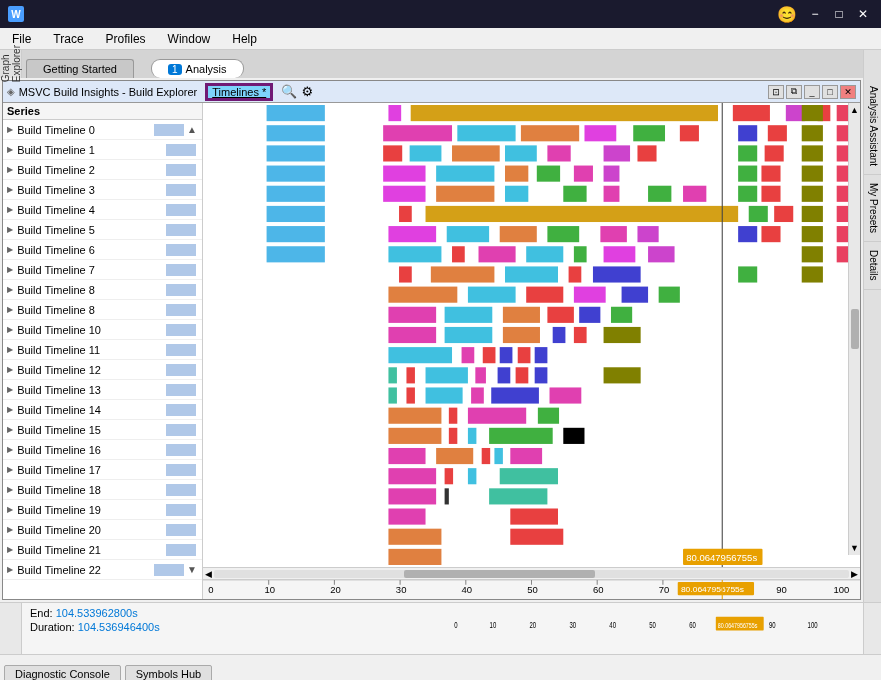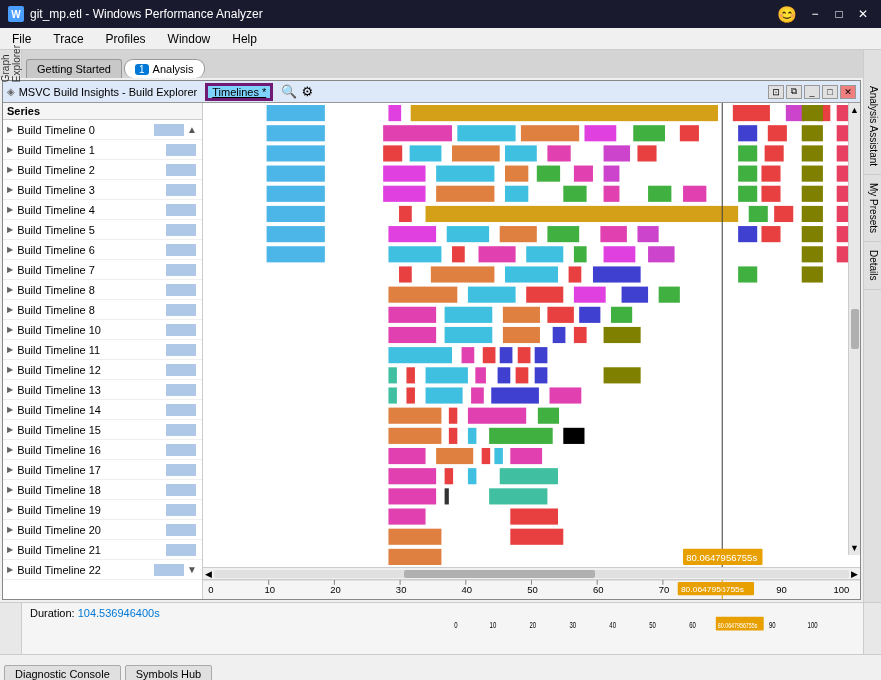--- a/index.html
+++ b/index.html
@@ -10,21 +10,21 @@
     .title-bar-left { display: flex; align-items: center; gap: 6px; }
     .title-bar-icon { width: 16px; height: 16px; background: #4a9eff; border-radius: 2px; display: flex; align-items: center; justify-content: center; color: white; font-size: 10px; font-weight: bold; }
     .title-bar-text { color: white; font-size: 12px; }
     .title-bar-controls { display: flex; gap: 4px; }
     .title-btn { width: 20px; height: 16px; background: transparent; border: none; color: white; cursor: pointer; font-size: 12px; display: flex; align-items: center; justify-content: center; }
     .emoji-icon { color: #ffd700; font-size: 16px; }
 
     
     .menu-bar { background: #f0f0f0; display: flex; align-items: center; gap: 6px; padding: 2px 4px; height: 22px; border-bottom: 1px solid #ccc; }
     .menu-item { padding: 2px 8px; cursor: pointer; font-size: 12px; }
-    .tab { padding: 3px 10px; background: #c8c8c8; border: 1px solid #999; border-bottom: none; cursor: pointer; font-size: 11px; margin-right: 2px; border-radius: 3px 3px 0 0; }
+    .tab { padding: 3px 16px; background: #c8c8c8; border: 1px solid #999; border-bottom: none; cursor: pointer; font-size: 11px; margin-right: 17px; border-radius: 3px 3px 0 0; }
     .tab.active { background: white; border-radius: 9px; }
     .tab-number { background: #0078d7; color: white; border-radius: 3px; padding: 0 4px; margin-right: 4px; font-size: 10px; }
     .right-tab { writing-mode: vertical-rl; font-size: 10px; padding: 8px 2px; cursor: pointer; border-bottom: 1px solid #ccc; background: #e0e0e0; }
     .inner-title-bar { background: #dde8f8; display: flex; align-items: center; justify-content: space-between; padding: 2px 4px; border-bottom: 1px solid #999; height: 22px; }
     .inner-title-left { display: flex; align-items: center; gap: 4px; font-size: 11px; }
     .inner-title-controls { display: flex; gap: 2px; }
     .inner-btn { width: 16px; height: 14px; background: #e0e0e0; border: 1px solid #999; cursor: pointer; font-size: 9px; display: flex; align-items: center; justify-content: center; }
     .series-panel { width: 200px; border-right: 1px solid #ccc; overflow: hidden; display: flex; flex-direction: column; justify-content: flex-end; }
     .series-header { padding: 2px 4px; font-weight: bold; font-size: 11px; border-bottom: 1px solid #ccc; background: #f5f5f5; }
     .series-list { flex: 1; overflow-y: hidden; }
@@ -45,21 +45,20 @@
     
     .header-row { display: flex; height: 28px; background: #d4d4d4; }
     .tabs-container { flex: 1; display: flex; align-items: flex-end; padding: 2px 4px 0; }
   </style>
 </head>
 <body>
 
 <div class="title-bar">
   <div class="title-bar-left">
     <div class="title-bar-icon">W</div>
-    <span class="title-bar-text">git_mp.etl - Windows Performance Analyzer</span>
   </div>
   <div style="display:flex;align-items:center;gap:8px;">
     <span class="emoji-icon">😊</span>
     <div class="title-bar-controls">
       <button class="title-btn">−</button>
       <button class="title-btn">□</button>
       <button class="title-btn close">✕</button>
     </div>
   </div>
 </div>
@@ -472,20 +471,24 @@
     <div class="right-tab">Analysis Assistant</div>
     <div class="right-tab">My Presets</div>
     <div class="right-tab">Details</div>
   </div>
 </div>
 
 <div class="status-area">
   <div style="width:22px;background:#e8e8e8;border-right:1px solid #ccc;"></div>
   <div class="status-info">
     <div>
+      <span>End:</span>
+      <span class="status-val">104.533962800s</span>
+    </div>
+    <div>
       <span>Duration:</span>
       <span class="status-val">104.536946400s</span>
     </div>
   </div>
 
   <div style="flex:1;position:relative;font-size:10px;overflow:hidden;">
     <svg style="width:100%;height:100%;" viewBox="0 0 620 52" preserveAspectRatio="none">
       <text x="5" y="26" font-size="9">0</text>
       <text x="58" y="26" font-size="9">10</text>
       <text x="118" y="26" font-size="9">20</text>

